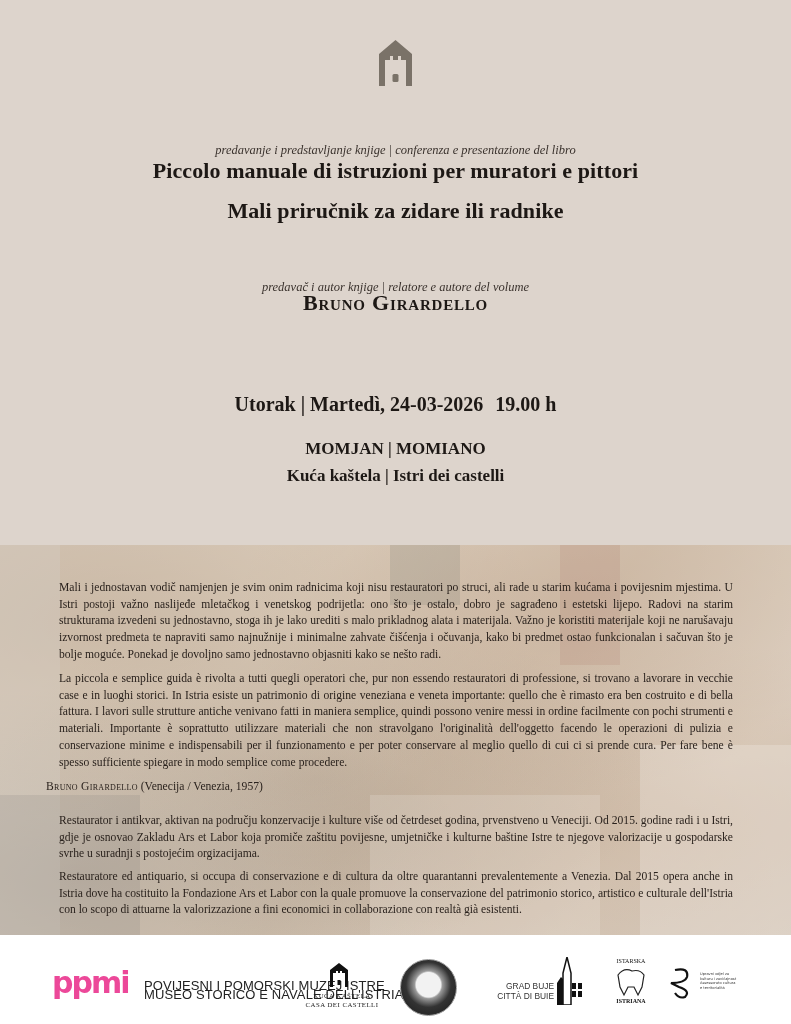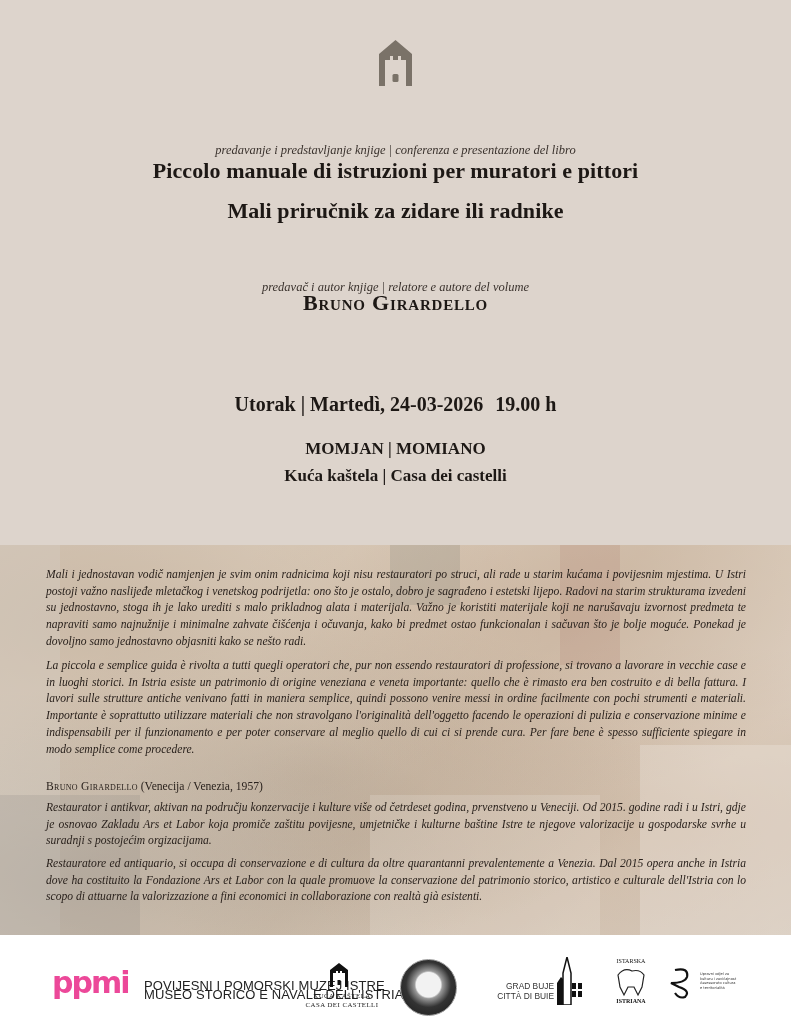--- a/index.html
+++ b/index.html
@@ -70,21 +70,21 @@
     position: absolute; left: 46px; width: 700px;
     font-size: 11.6px; line-height: 16.7px; color: #2a221d;
     text-align: justify;
   }
   .p1 { top: 567px; }
   .p2 { top: 658px; }
   .bio-head { top: 779px; }
   .bio-head .name { font-variant: small-caps; letter-spacing: 0.3px; }
   .p3 { top: 800px; }
   .p4 { top: 856px; }
-  .body-text p { margin: 0; font-style: italic; }
+  .body-text p { margin: 13px; }
 
   .footer {
     position: absolute; left: 0; top: 935px; width: 791px; height: 89px; background: #fff;
   }
   .logo { position: absolute; }
   .ppmi-mark {
     left: 52px; top: 34px; font-family: "DejaVu Sans", sans-serif; font-weight: bold;
     font-size: 30px; letter-spacing: -2px; color: #ec4899; line-height: 28px;
   }
   .ppmi-text {
@@ -125,21 +125,21 @@
   <div class="subtitle-it sub1">predavanje i predstavljanje knjige | conferenza e presentazione del libro</div>
   <div class="title title1">Piccolo manuale di istruzioni per muratori e pittori</div>
   <div class="title title2">Mali priručnik za zidare ili radnike</div>
   <div class="subtitle-it sub2">predavač i autor knjige | relatore e autore del volume</div>
   <div class="speaker">Bruno Girardello</div>
 
   <div class="date">
     <span>Utorak | Martedì, 24-03-2026</span><span class="time">19.00 h</span>
   </div>
   <div class="place1">MOMJAN | MOMIANO</div>
-  <div class="place2">Kuća kaštela | Casa dei castelli</div>
+  <div class="place2">Kuća kaštela | Istri dei castelli</div>
 </div>
 
 <div class="photo">
   <div class="streak" style="left:0;top:0;width:60px;height:390px;background:rgba(200,195,190,0.35)"></div>
   <div class="streak" style="left:560px;top:0;width:60px;height:120px;background:rgba(130,40,30,0.15)"></div>
   <div class="streak" style="left:390px;top:0;width:70px;height:60px;background:rgba(60,70,60,0.2)"></div>
   <div class="streak" style="left:370px;top:250px;width:230px;height:140px;background:rgba(255,255,255,0.18)"></div>
   <div class="streak" style="left:640px;top:200px;width:151px;height:190px;background:rgba(255,255,255,0.25)"></div>
   <div class="streak" style="left:0;top:250px;width:140px;height:140px;background:rgba(70,70,70,0.18)"></div>
   <div class="veil"></div>

